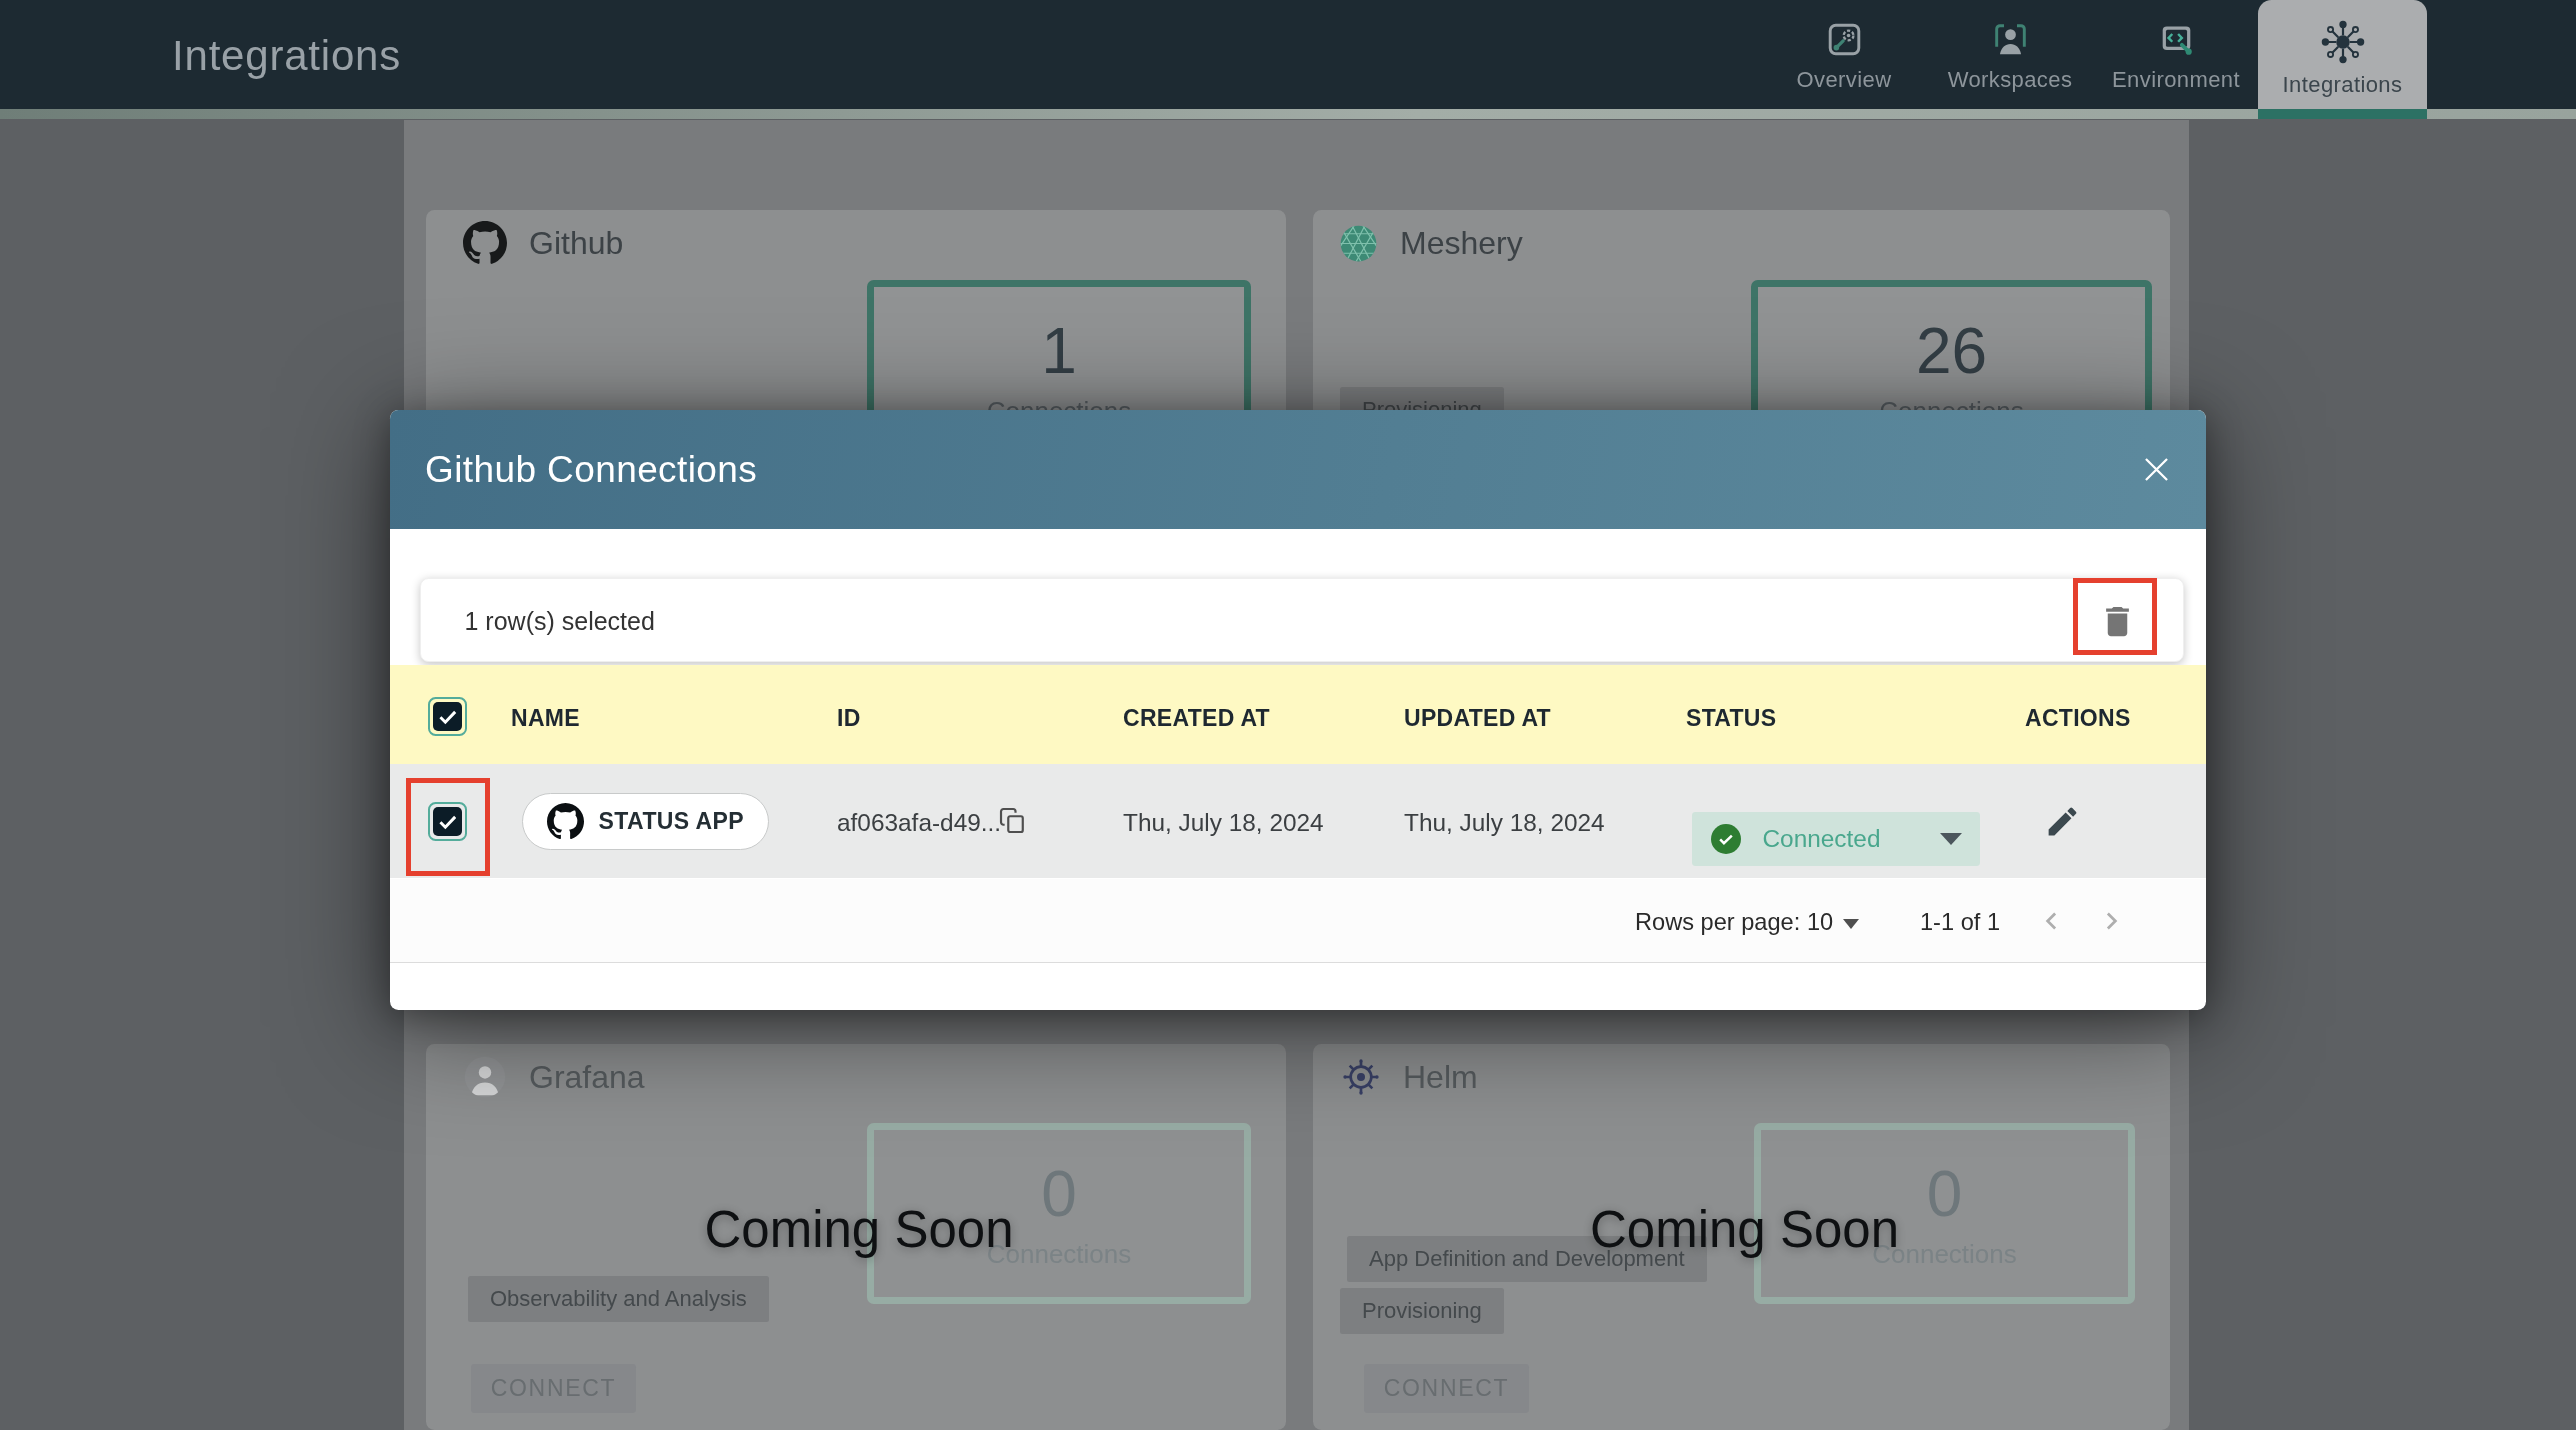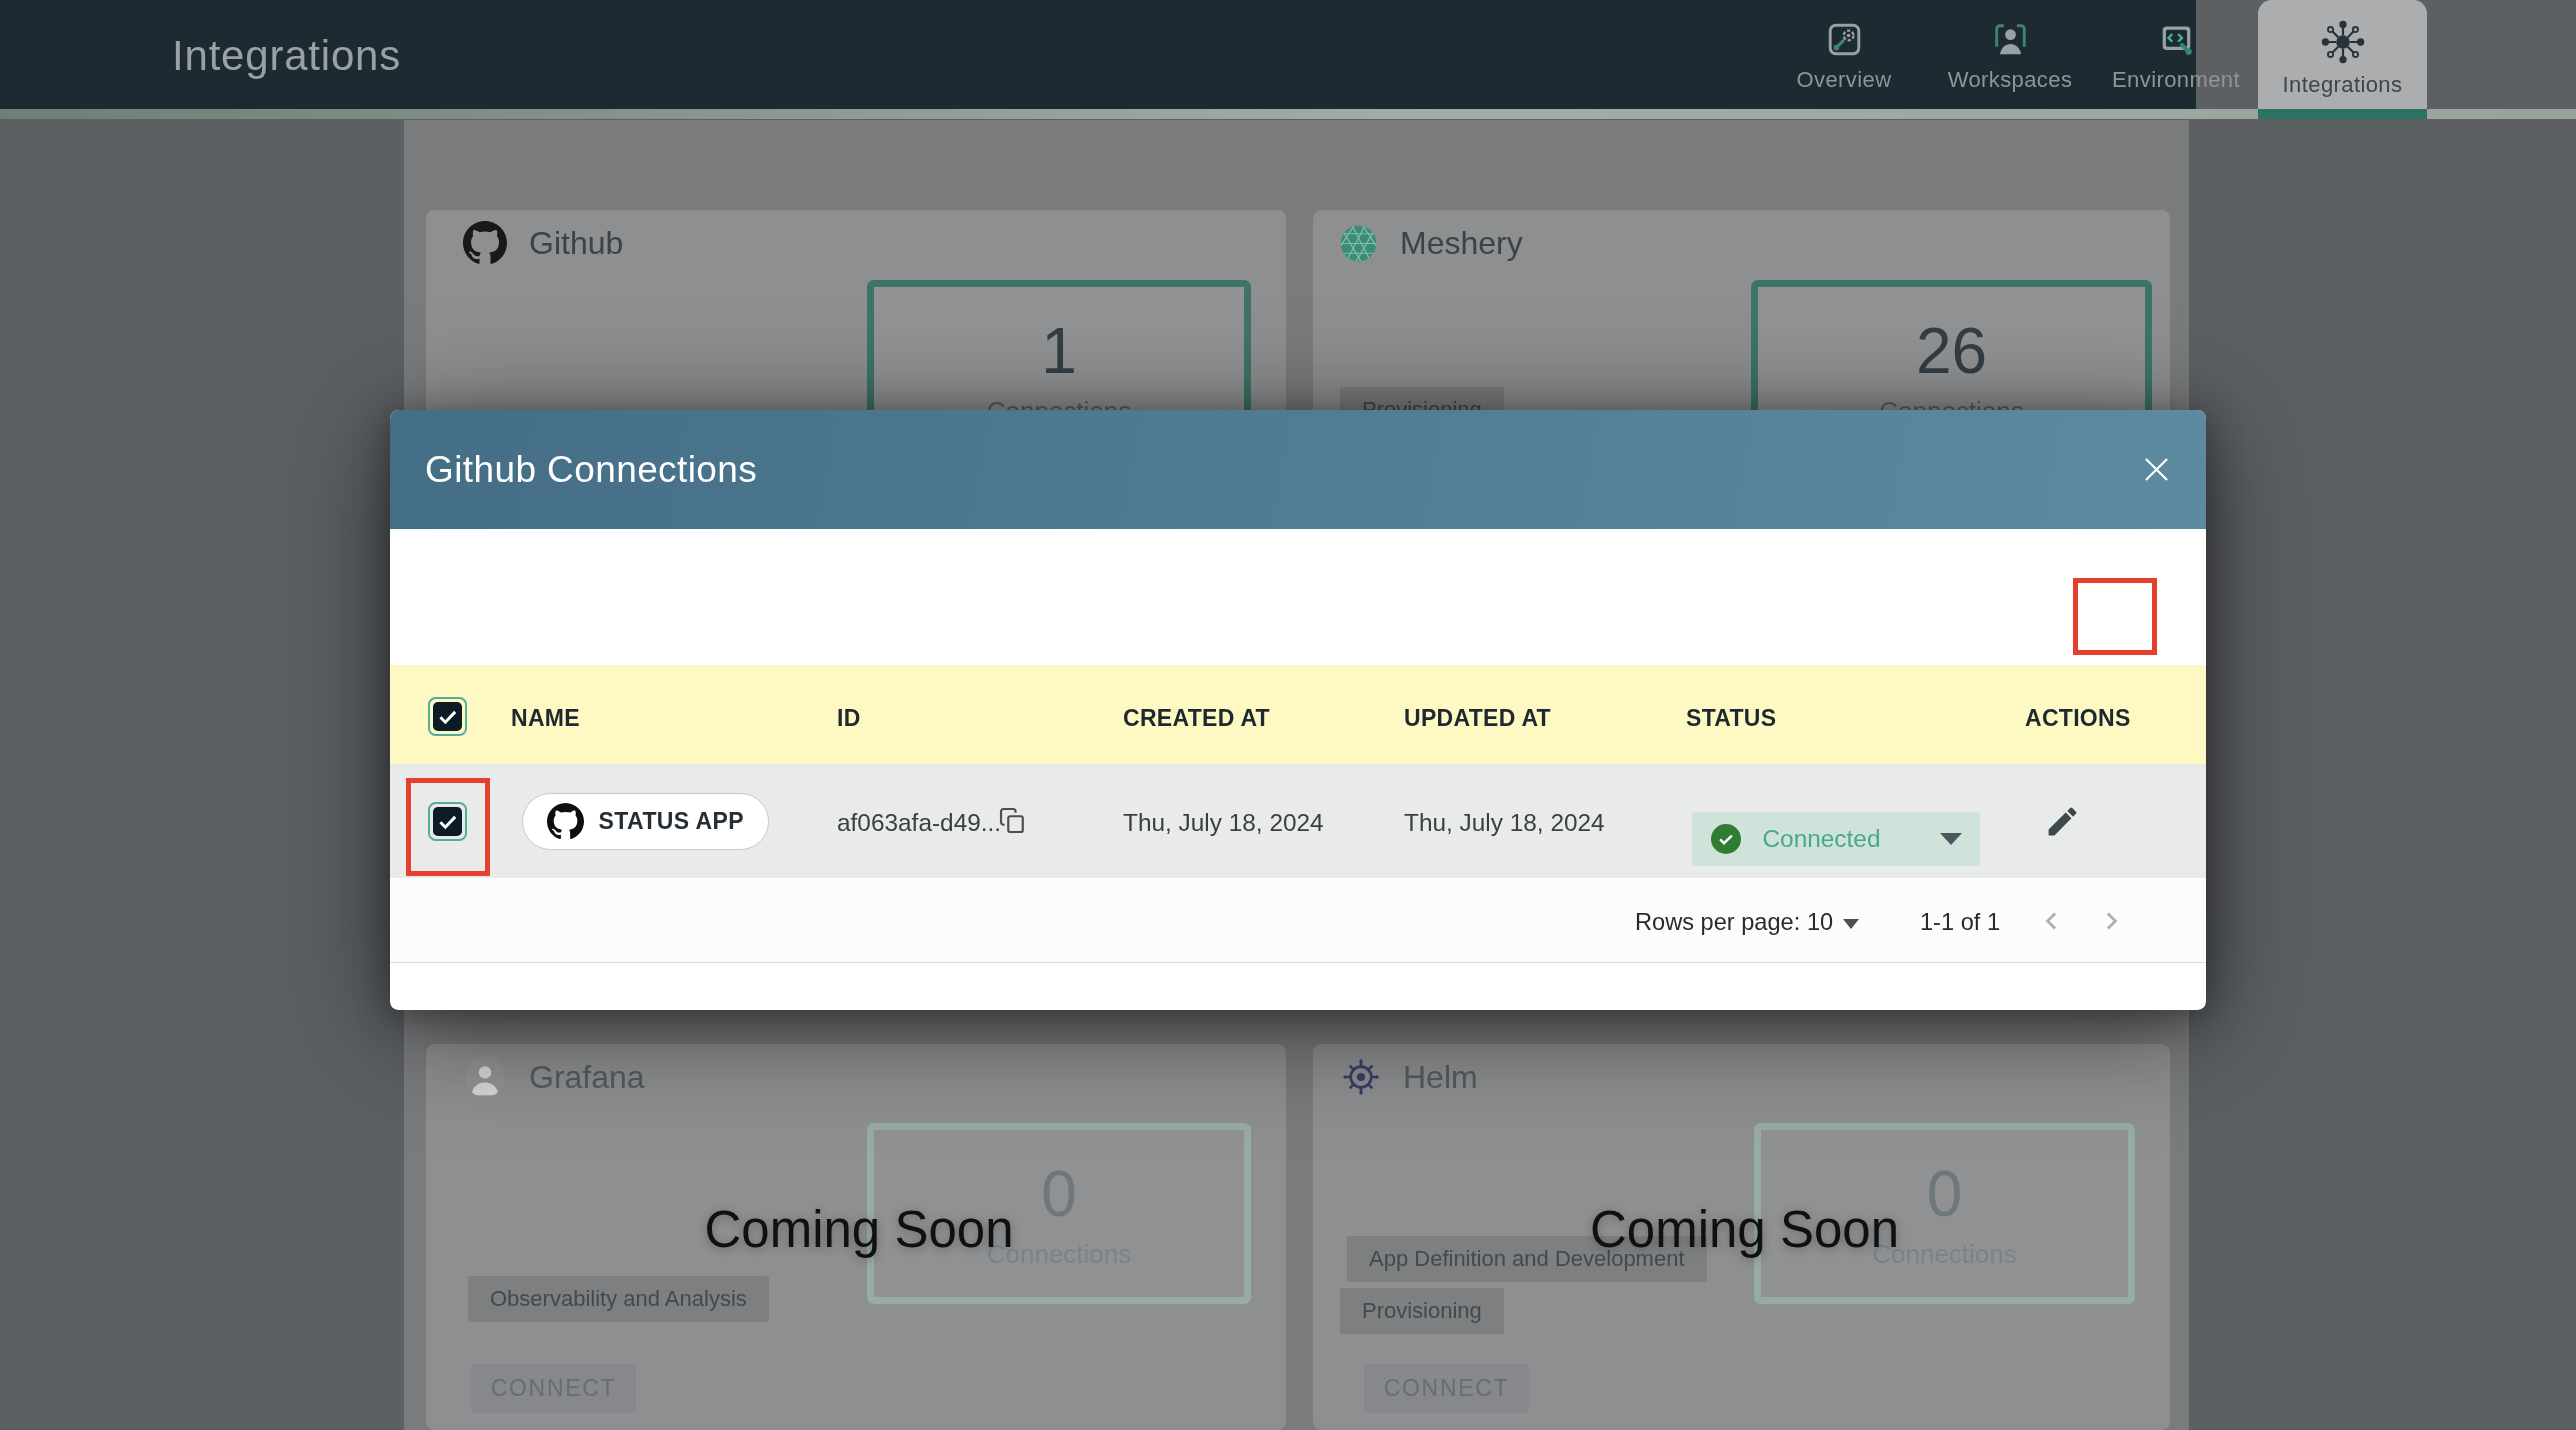--- a/index.html
+++ b/index.html
@@ -3,21 +3,21 @@
 <meta charset="utf-8">
 <style>
   * { box-sizing: border-box; margin: 0; padding: 0; }
   html,body { width: 2576px; height: 1430px; }
   body { font-family: "Liberation Sans", "DejaVu Sans", sans-serif; }
   #page { position: relative; width: 2576px; height: 1430px; overflow: hidden; background:#5d6063; }
 
   
   .content-bg { position:absolute; left:404px; top:120px; width:1785px; height:1311px; background:#797b7d; }
 
-  .app-header { position:absolute; left:0; top:0; width:2196px; height:109px; background:#1d2a32; z-index:2; }
+  .app-header { position:absolute; left:0; top:0; width:2576px; height:109px; background:#1d2a32; z-index:2; }
   .header-strip { position:absolute; left:0; top:109px; width:2576px; height:10px;
                   background:linear-gradient(90deg,#6f7e78,#a3ada7 55%,#98a39d); z-index:2; }
   .strip-teal { position:absolute; left:2258px; top:109px; width:169px; height:10px; background:#2c7164; z-index:3; }
   .page-title { position:absolute; left:172px; top:32px; font-size:42px; color:#99a1a7; letter-spacing:0.8px; font-weight:500; }
 
   .tab { position:absolute; top:0; width:168px; height:109px; display:flex; flex-direction:column;
          align-items:center; padding-top:20px; gap:8.4px; cursor:pointer; }
   .tab .tab-label { font-size:22px; color:#8d959b; letter-spacing:0.4px; }
   .tab.active { background:#abadaf; border-radius:13.5px 13.5px 0 0; }
   .tab.active .tab-label { color:#3b454c; font-weight:500; }
@@ -253,20 +253,28 @@
   <div class="modal">
     <div class="modal-header">
       <span class="modal-title">Github Connections</span>
       <button class="close-btn" aria-label="close">
         <svg width="39" height="39" viewBox="0 0 24 24" fill="none" stroke="#ffffff" stroke-width="1.4">
           <path d="M5.5 5.5 18.5 18.5M18.5 5.5 5.5 18.5"></path>
         </svg>
       </button>
     </div>
 
+    <div class="toolbar">
+      <span class="sel-text">1 row(s) selected</span>
+      <button class="trash-btn" aria-label="delete">
+        <svg width="39" height="39" viewBox="0 0 24 24">
+          <path fill="#757575" d="M6 19c0 1.1.9 2 2 2h8c1.1 0 2-.9 2-2V7H6v12zM19 4h-3.5l-1-1h-5l-1 1H5v2h14V4z"></path>
+        </svg>
+      </button>
+    </div>
 
     <div class="thead">
       <span class="cb-ring" style="left:38px; top:32px;">
         <span class="cb-box">
           <svg width="23.6" height="23.6" viewBox="0 0 24 24" fill="none" stroke="#ffffff" stroke-width="3">
               <path d="M4.5 12.5l5 5L19.5 7"></path>
             </svg>
         </span>
       </span>
       <span class="th" style="left:121px;">NAME</span>

